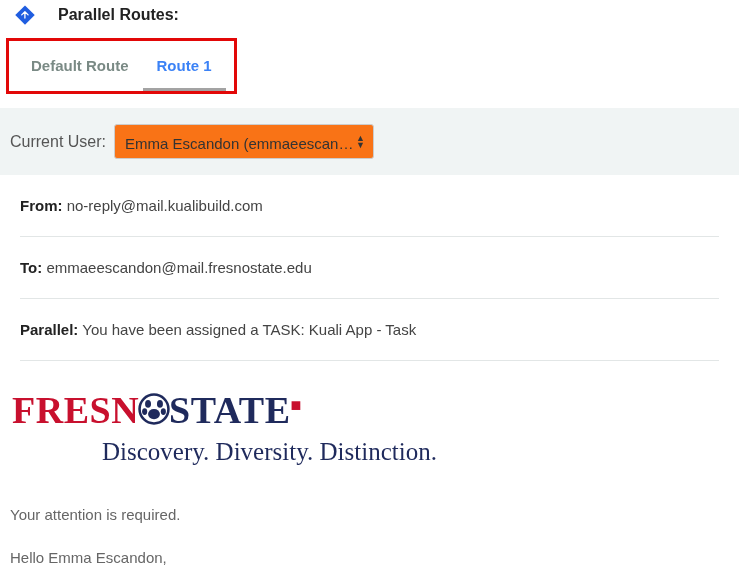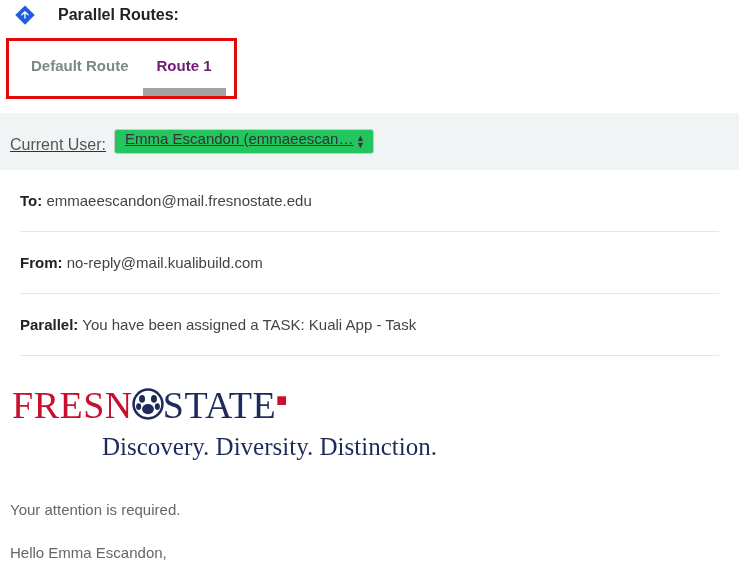--- a/index.html
+++ b/index.html
@@ -35,38 +35,37 @@
     }
     .tab {
       padding: 10px 14px 14px 14px;
       font-weight: 600;
       font-size: 15px;
       color: #7a8a85;
       cursor: pointer;
       border-bottom: 3px solid transparent;
     }
     .tab.active {
-      color: #701a75;
-      border-bottom: 8px solid #a3a3a3;
+      color: #3b82f6;
+      border-bottom: 3px solid #a3a3a3;
     }
     .user-bar {
       background: #f0f4f4;
       margin-top: 14px;
       padding: 16px 10px;
       display: flex;
-      align-items: flex-end;
+      align-items: center;
       gap: 8px;
-      text-decoration: underline;
     }
     .user-bar-label { font-size: 16px; color: #555; }
     .user-select {
-      background: #22c55e;
+      background: #f97316;
       border: 1px solid #ccc;
       border-radius: 3px;
-      padding: 0 28px 6px 10px;
+      padding: 10px 28px 6px 10px;
       font-size: 15px;
       color: #333;
       position: relative;
       max-width: 260px;
       overflow: hidden;
       text-overflow: ellipsis;
       white-space: nowrap;
       display: inline-flex;
       align-items: center;
     }
@@ -89,21 +88,21 @@
     }
     .email-row:last-of-type { border-bottom: 1px solid #e2e6e6; }
     .email-label { font-weight: 700; color: #222; }
     .email-value { color: #444; }
     .logo-block {
       padding: 30px 12px 10px 12px;
     }
     .logo-main {
       font-family: "Times New Roman", Times, serif;
       font-size: 38px;
-      font-weight: 400;
+      font-weight: 700;
       letter-spacing: 0.5px;
       line-height: 1;
     }
     .logo-red { color: #c8102e; }
     .logo-blue { color: #1f2a5c; }
     .logo-paw {
       display: inline-block;
       vertical-align: -3px;
       margin: 0 -2px;
     }
@@ -151,26 +150,26 @@
     <span>Emma Escandon (emmaeescan…</span>
     <span class="select-caret">
       <span>▲</span>
         <span>▼</span>
     </span>
   </div>
 </div>
 
 <div class="email-section">
   <div class="email-row">
+    <span class="email-label">From:</span>
+    <span class="email-value">no-reply@mail.kualibuild.com</span>
+  </div>
+  <div class="email-row">
     <span class="email-label">To:</span>
     <span class="email-value">emmaeescandon@mail.fresnostate.edu</span>
-  </div>
-  <div class="email-row">
-    <span class="email-label">From:</span>
-    <span class="email-value">no-reply@mail.kualibuild.com</span>
   </div>
   <div class="email-row">
     <span class="email-label">Parallel:</span>
     <span class="email-value">You have been assigned a TASK: Kuali App - Task</span>
   </div>
 </div>
 
 <div class="logo-block">
   <div class="logo-main">
     <span class="logo-red">FRESN</span><span class="logo-paw"><svg width="34" height="34" viewBox="0 0 40 40">

